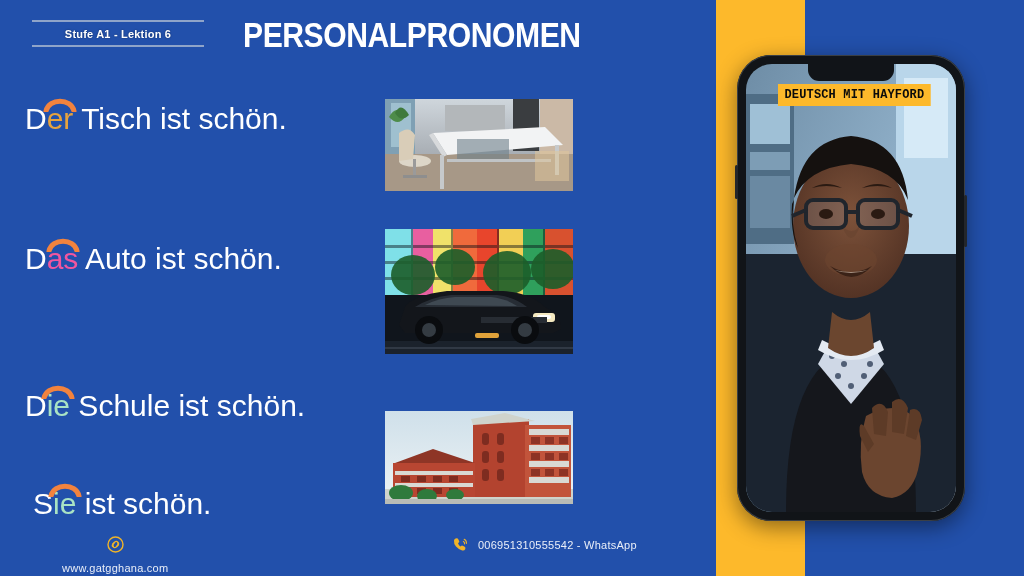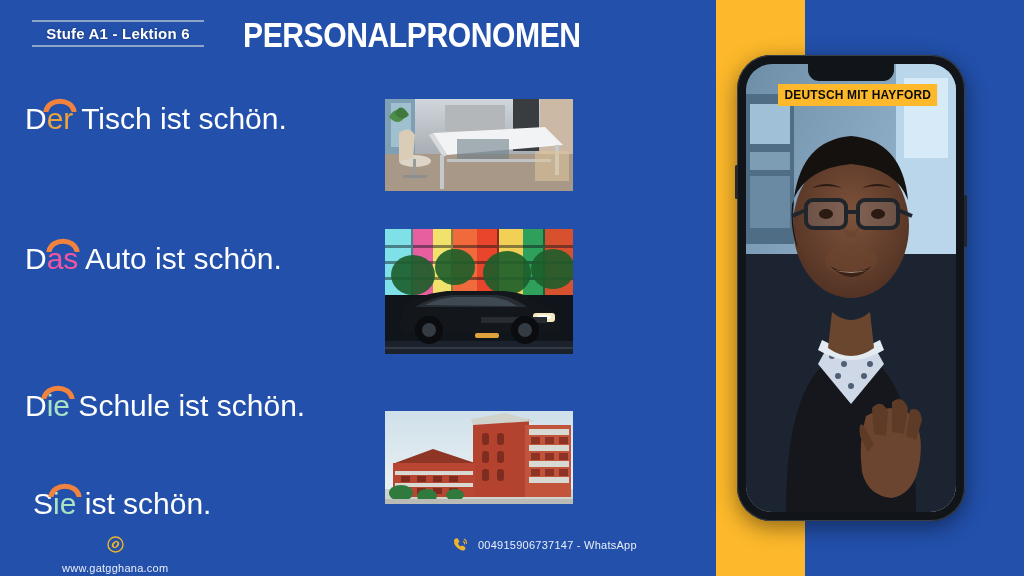--- a/index.html
+++ b/index.html
@@ -19,21 +19,21 @@
 
   
   .badge{
     position:absolute;left:32px;top:20px;width:172px;
     text-align:center;
   }
   .badge .rule{height:2px;background:#8fa4c9;width:100%;}
   .badge .rule.top{margin-bottom:6px;}
   .badge .rule.bottom{margin-top:5px;}
   .badge .badge-text{
-    font-size:15px;font-weight:bold;color:#ffffff;
+    font-size:11px;font-weight:bold;color:#ffffff;
     letter-spacing:.2px;line-height:12px;
     text-shadow:0 0 2px rgba(0,0,0,.45);
     white-space:nowrap;
   }
 
   .title{
     position:absolute;left:243px;top:16px;
     font-size:35px;line-height:38px;
     font-weight:bold;color:#ffffff;
     letter-spacing:-0.5px;
@@ -76,21 +76,21 @@
   .thumb.t1{left:385px;top:99px;width:188px;height:92px;}
   .thumb.t2{left:385px;top:229px;width:188px;height:125px;}
   .thumb.t3{left:385px;top:411px;width:188px;height:93px;}
   .thumb svg{display:block;width:100%;height:100%;}
 
   
   .phone{
     position:absolute;left:737px;top:55px;width:228px;height:466px;
     border-radius:34px;background:#111418;
     box-shadow:0 0 0 1px #3a3f45 inset, 0 6px 22px rgba(0,0,0,.45);
-    padding:9px;box-sizing:border-box;
+    padding:9px;box-sizing:border-box;font-family:Liberation Mono, monospace;
   }
   .phone:before{ 
     content:"";position:absolute;left:-2px;top:110px;width:3px;height:34px;
     background:#23262b;border-radius:2px;
   }
   .phone:after{ 
     content:"";position:absolute;right:-2px;top:140px;width:3px;height:52px;
     background:#23262b;border-radius:2px;
   }
   .screen{
@@ -399,18 +399,18 @@
     </div>
 
     <div class="foot-item f2">
       <span class="foot-icon">
         <svg width="17" height="17" viewBox="0 0 17 17">
           <path d="M3.6 2.4 Q5.6 1.6 6.4 3.4 L7.2 5.2 Q7.5 6 6.8 6.6 L6 7.3 Q6.6 9.3 8.3 10.6 L9.1 9.9 Q9.8 9.3 10.6 9.7 L12.4 10.6 Q14.1 11.5 13.2 13.3 Q12.3 15 10.2 14.5 Q6.6 13.6 4 10.6 Q1.6 7.7 2 4.6 Q2.2 2.9 3.6 2.4Z" fill="#f0b429"></path>
           <path d="M12.2 3.2 q2.6 1.2 2.2 4.2" fill="none" stroke="#f0b429" stroke-width="1.1" stroke-linecap="round"></path>
           <path d="M11.4 5.6 q1.4 0.7 1.2 2.3" fill="none" stroke="#f0b429" stroke-width="1.1" stroke-linecap="round"></path>
         </svg>
       </span>
-      <span class="ftext">004915906737147 - WhatsApp</span>
+      <span class="ftext">006951310555542 - WhatsApp</span>
     </div>
 
   </div>
 
 </div>
 
 </body></html>

